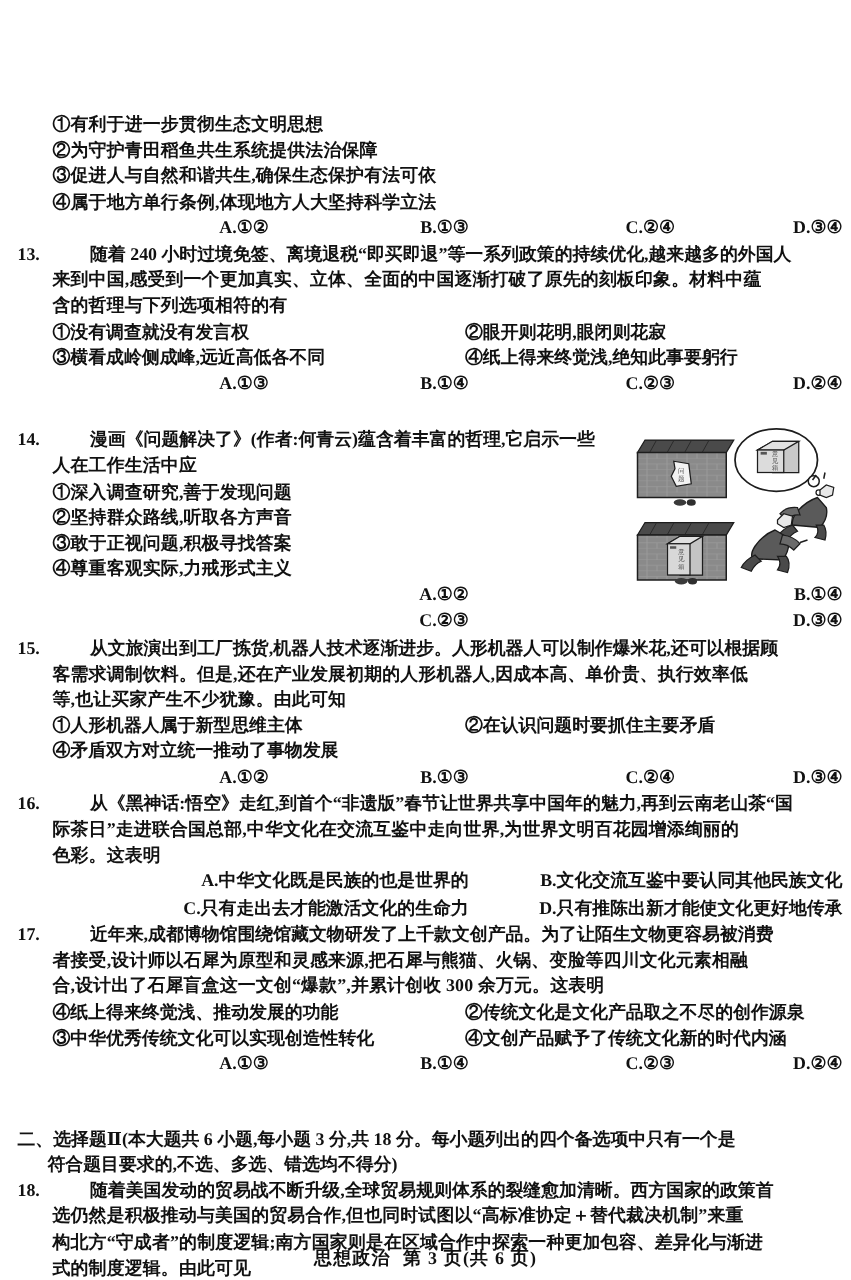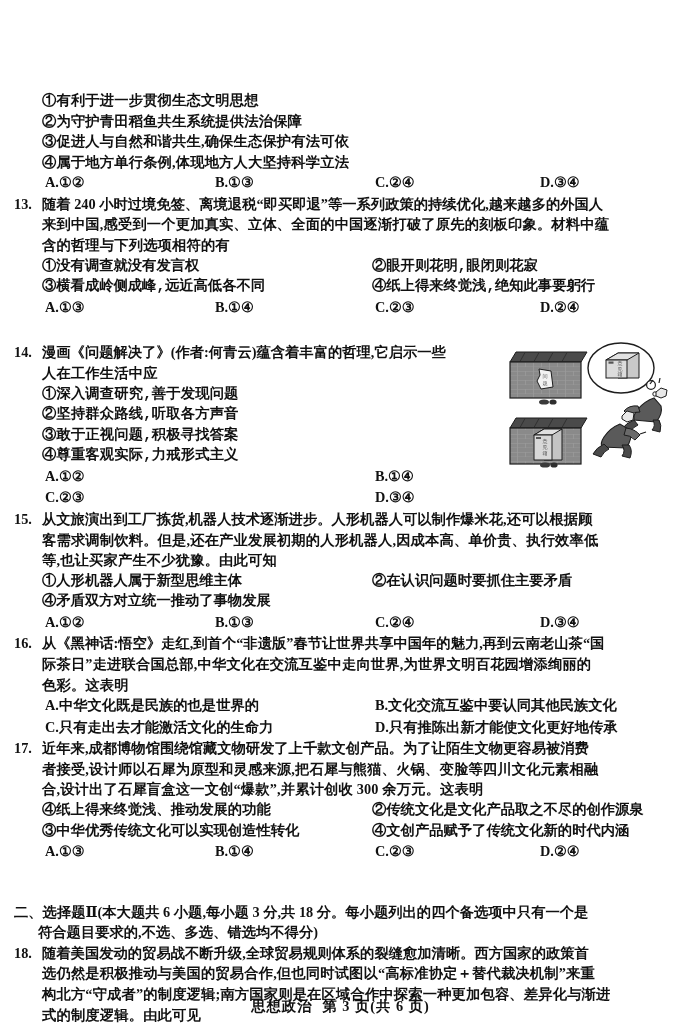--- a/index.html
+++ b/index.html
@@ -36,57 +36,58 @@
     white-space: nowrap;
     letter-spacing: 0.15px;
     font-weight: 600;
   }
   .indent {
     padding-left: 28px;
   }
   .qnum-line {
     display: flex;
     align-items: baseline;
+    gap: 30px;
   }
   .qnum {
     width: 28px;
     flex: 0 0 28px;
     font-size: 14.3px;
     font-weight: 600;
   }
   .qbody {
     flex: 1 1 auto;
     font-size: 14.3px;
     line-height: 20.6px;
     white-space: nowrap;
     font-weight: 600;
   }
 
   
   .subopts {
     padding-left: 28px;
-    font-family: Liberation Mono, monospace;
   }
   .subrow {
     display: flex;
     line-height: 20.6px;
   }
   .subrow > .col {
     font-size: 14.3px;
     white-space: nowrap;
     font-weight: 600;
   }
   .col-a { width: 330px; flex: 0 0 330px; }
   .col-b { flex: 1 1 auto; }
 
   
   .ansrow {
     display: flex;
     padding-left: 31px;
     line-height: 21.5px;
+    text-align: right;
   }
   .ansrow > span {
     font-size: 14.3px;
     white-space: nowrap;
     font-weight: 600;
   }
   .c4-1 { width: 170px; flex: 0 0 170px; }
   .c4-2 { width: 160px; flex: 0 0 160px; }
   .c4-3 { width: 165px; flex: 0 0 165px; }
   .c4-4 { flex: 1 1 auto; }

